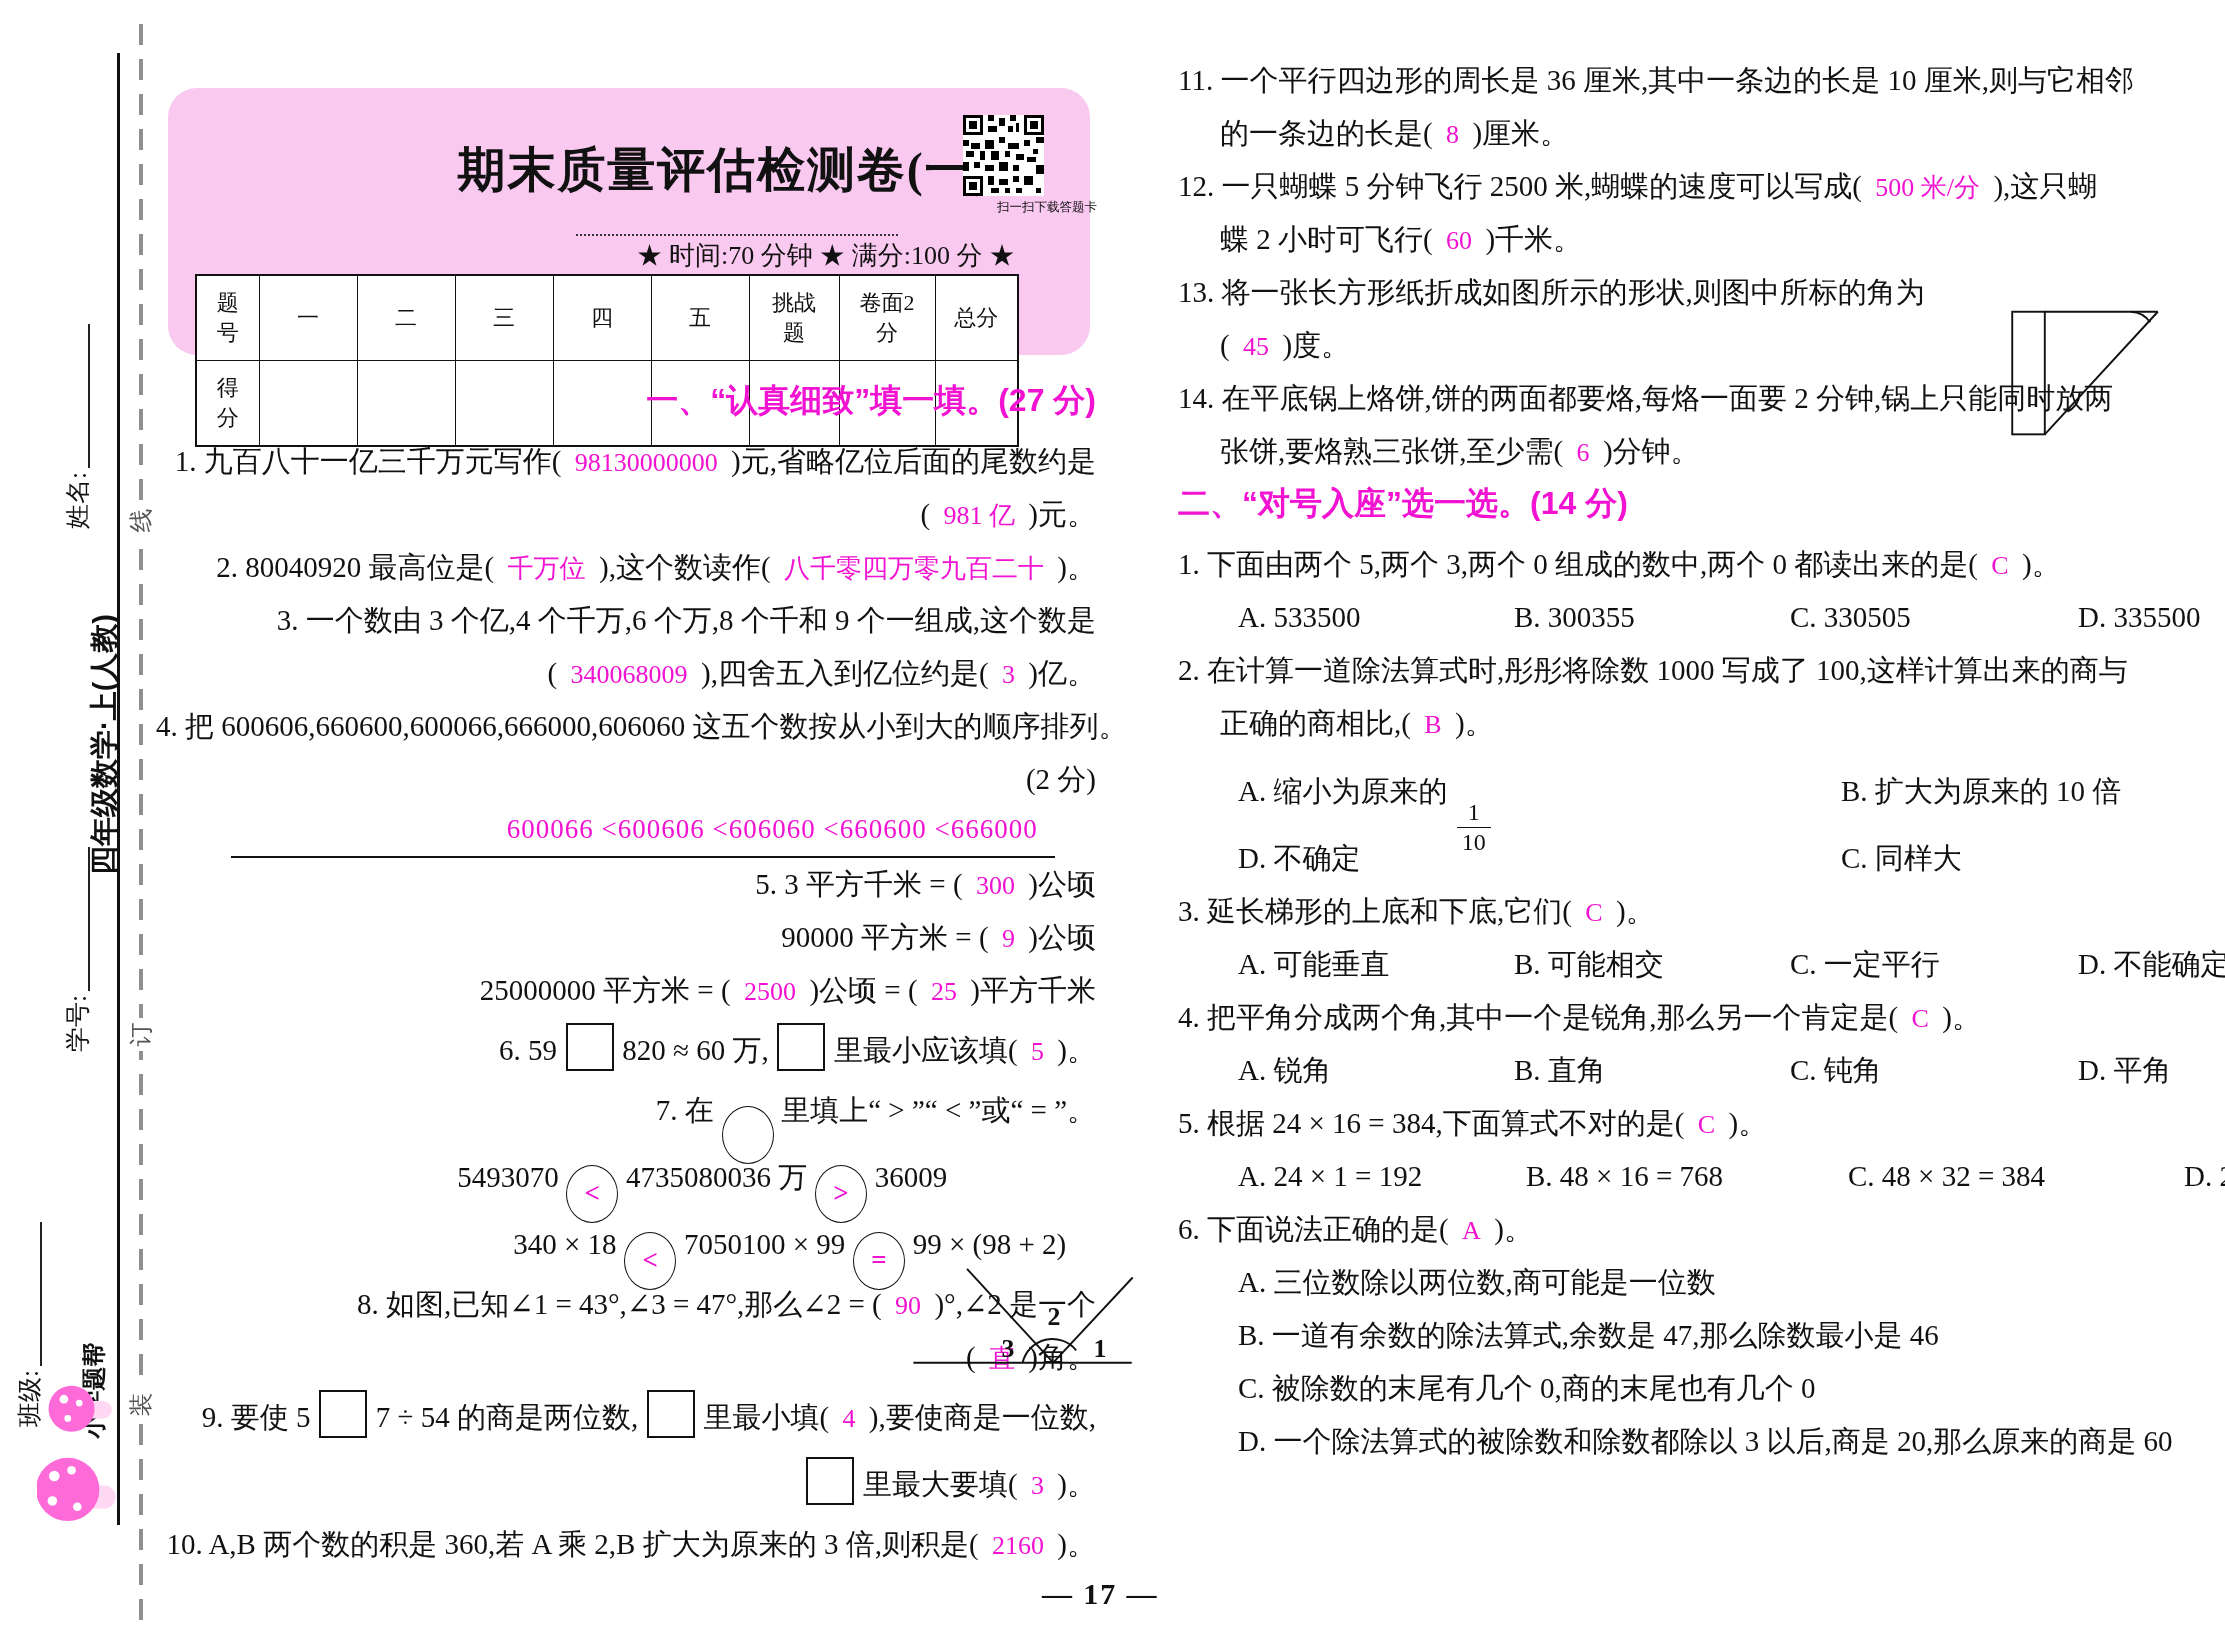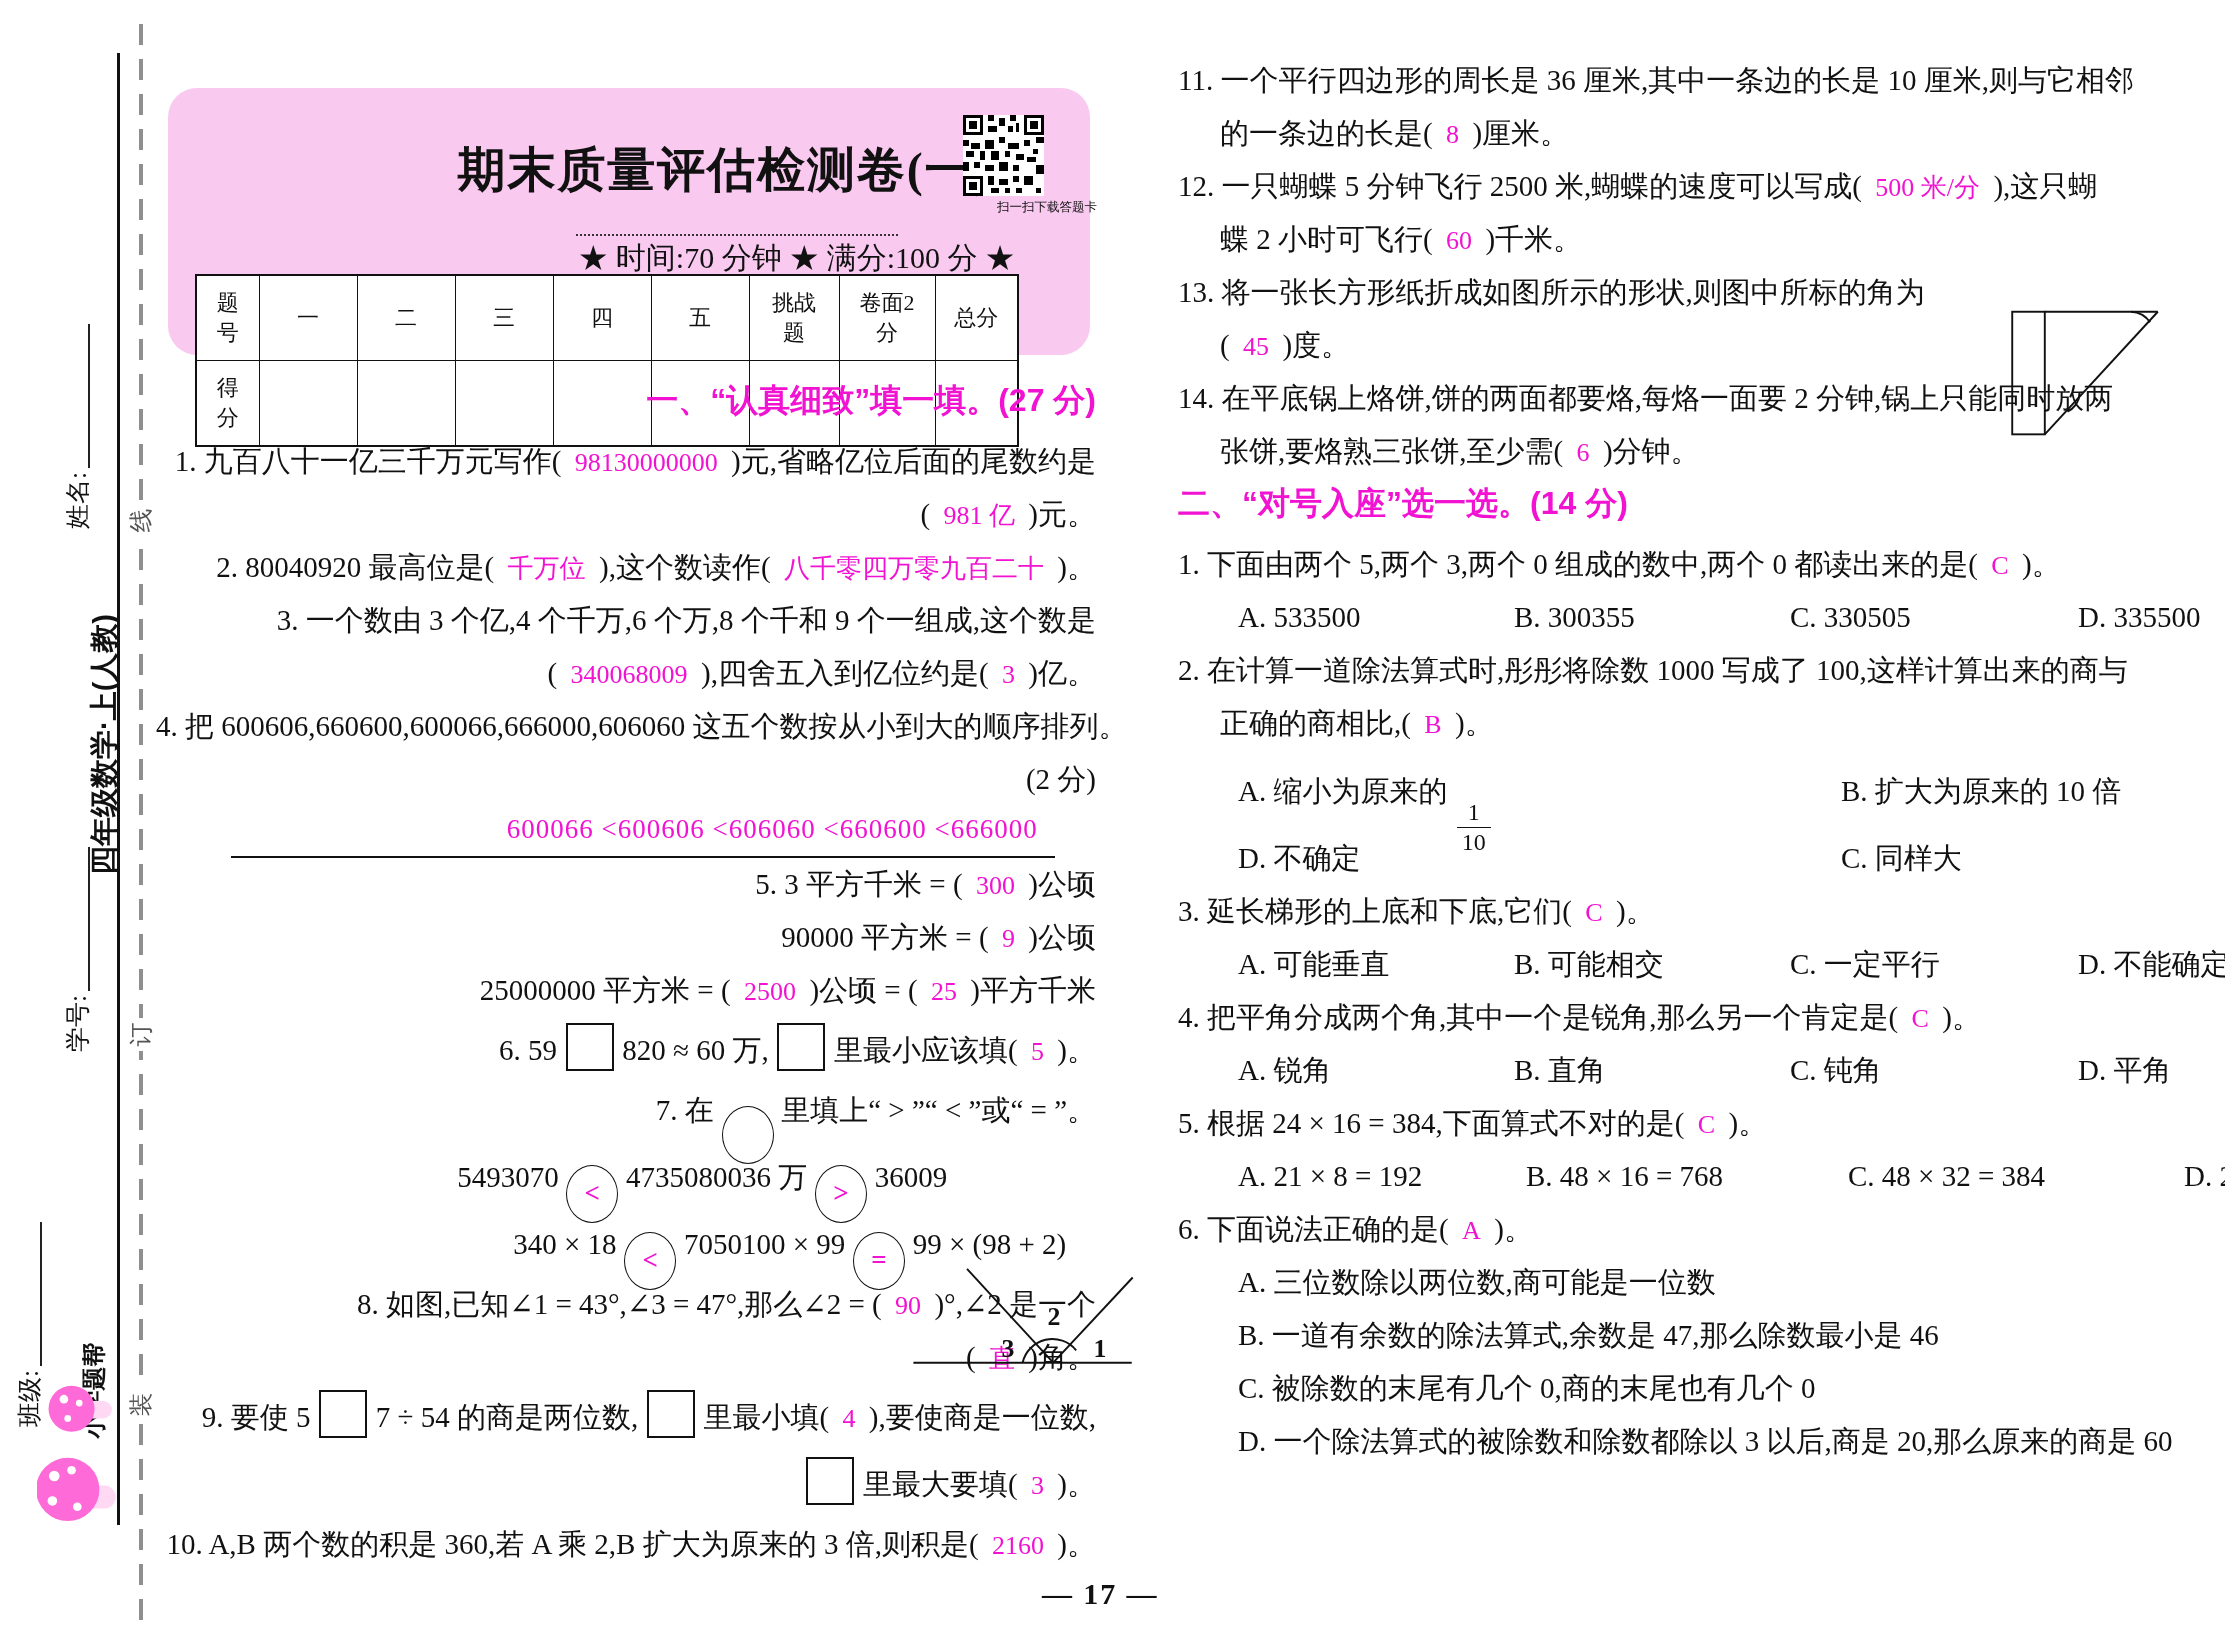--- a/index.html
+++ b/index.html
@@ -20,21 +20,21 @@
     background:repeating-linear-gradient(to bottom,#8f8f8f 0 21px,transparent 21px 35px);}
   .bindchar{position:absolute;transform:rotate(-90deg);color:#555;background:#fff;
     font-size:24px;width:33px;height:33px;line-height:33px;text-align:center;}
   .mushrooms{position:absolute;left:37px;top:1372px;}
   
   .panel{position:absolute;left:168px;top:88px;width:922px;height:267px;
     background:var(--panel);border-radius:29px;}
   .panel-title{position:absolute;left:240px;top:50px;width:634px;text-align:center;
     font-size:48px;font-weight:bold;letter-spacing:1.9px;}
   .title-dots{position:absolute;left:408px;top:146px;width:322px;border-bottom:2.9px dotted #333;}
-  .panel-meta{position:absolute;right:75px;top:150px;font-size:30px;}
+  .panel-meta{position:absolute;right:75px;top:150px;font-size:26px;}
   .qr{position:absolute;left:795px;top:27px;width:81px;height:81px;background:#fff;}
   .qr-cap{position:absolute;left:771px;top:111px;width:158px;font-size:12.5px;text-align:right;}
   table.score{position:absolute;left:27px;top:186px;border-collapse:collapse;background:#fff;}
   table.score td{border:1.9px solid #111;text-align:center;font-size:22px;height:33px;padding:12px;background:#fff;}
   table.score{border:2.9px solid #111;}
   
   .q-left{position:absolute;left:156px;top:375px;width:940px;text-align:right;}
   .q-right{position:absolute;left:1178px;top:54px;width:1043px;}
   .ln{font-size:29px;height:53px;line-height:53px;white-space:nowrap;}
   .h62{height:60px;line-height:53px;}
@@ -293,21 +293,21 @@
   </div>
   <div class="ln"><span class="seg-t">4. 把平角分成两个角,其中一个是锐角,那么另一个肯定是(</span><span class="seg-a">C</span><span class="seg-t">)。</span></div>
   <div class="ln optrow g4">
     <span>A. 锐角</span>
     <span>B. 直角</span>
     <span>C. 钝角</span>
     <span>D. 平角</span>
   </div>
   <div class="ln"><span class="seg-t">5. 根据 24 × 16 = 384,下面算式不对的是(</span><span class="seg-a">C</span><span class="seg-t">)。</span></div>
   <div class="ln optrow g4w">
-    <span>A. 21 × 8 = 192</span>
+    <span>A. 24 × 1 = 192</span>
     <span>B. 48 × 16 = 768</span>
     <span>C. 48 × 32 = 384</span>
     <span>D. 24 × 4 = 96</span>
   </div>
   <div class="ln"><span class="seg-t">6. 下面说法正确的是(</span><span class="seg-a">A</span><span class="seg-t">)。</span></div>
   <div class="ln optline"><span class="seg-t">A. 三位数除以两位数,商可能是一位数</span></div>
   <div class="ln optline"><span class="seg-t">B. 一道有余数的除法算式,余数是 47,那么除数最小是 46</span></div>
   <div class="ln optline"><span class="seg-t">C. 被除数的末尾有几个 0,商的末尾也有几个 0</span></div>
   <div class="ln optline"><span class="seg-t">D. 一个除法算式的被除数和除数都除以 3 以后,商是 20,那么原来的商是 60</span></div>
 </div>

